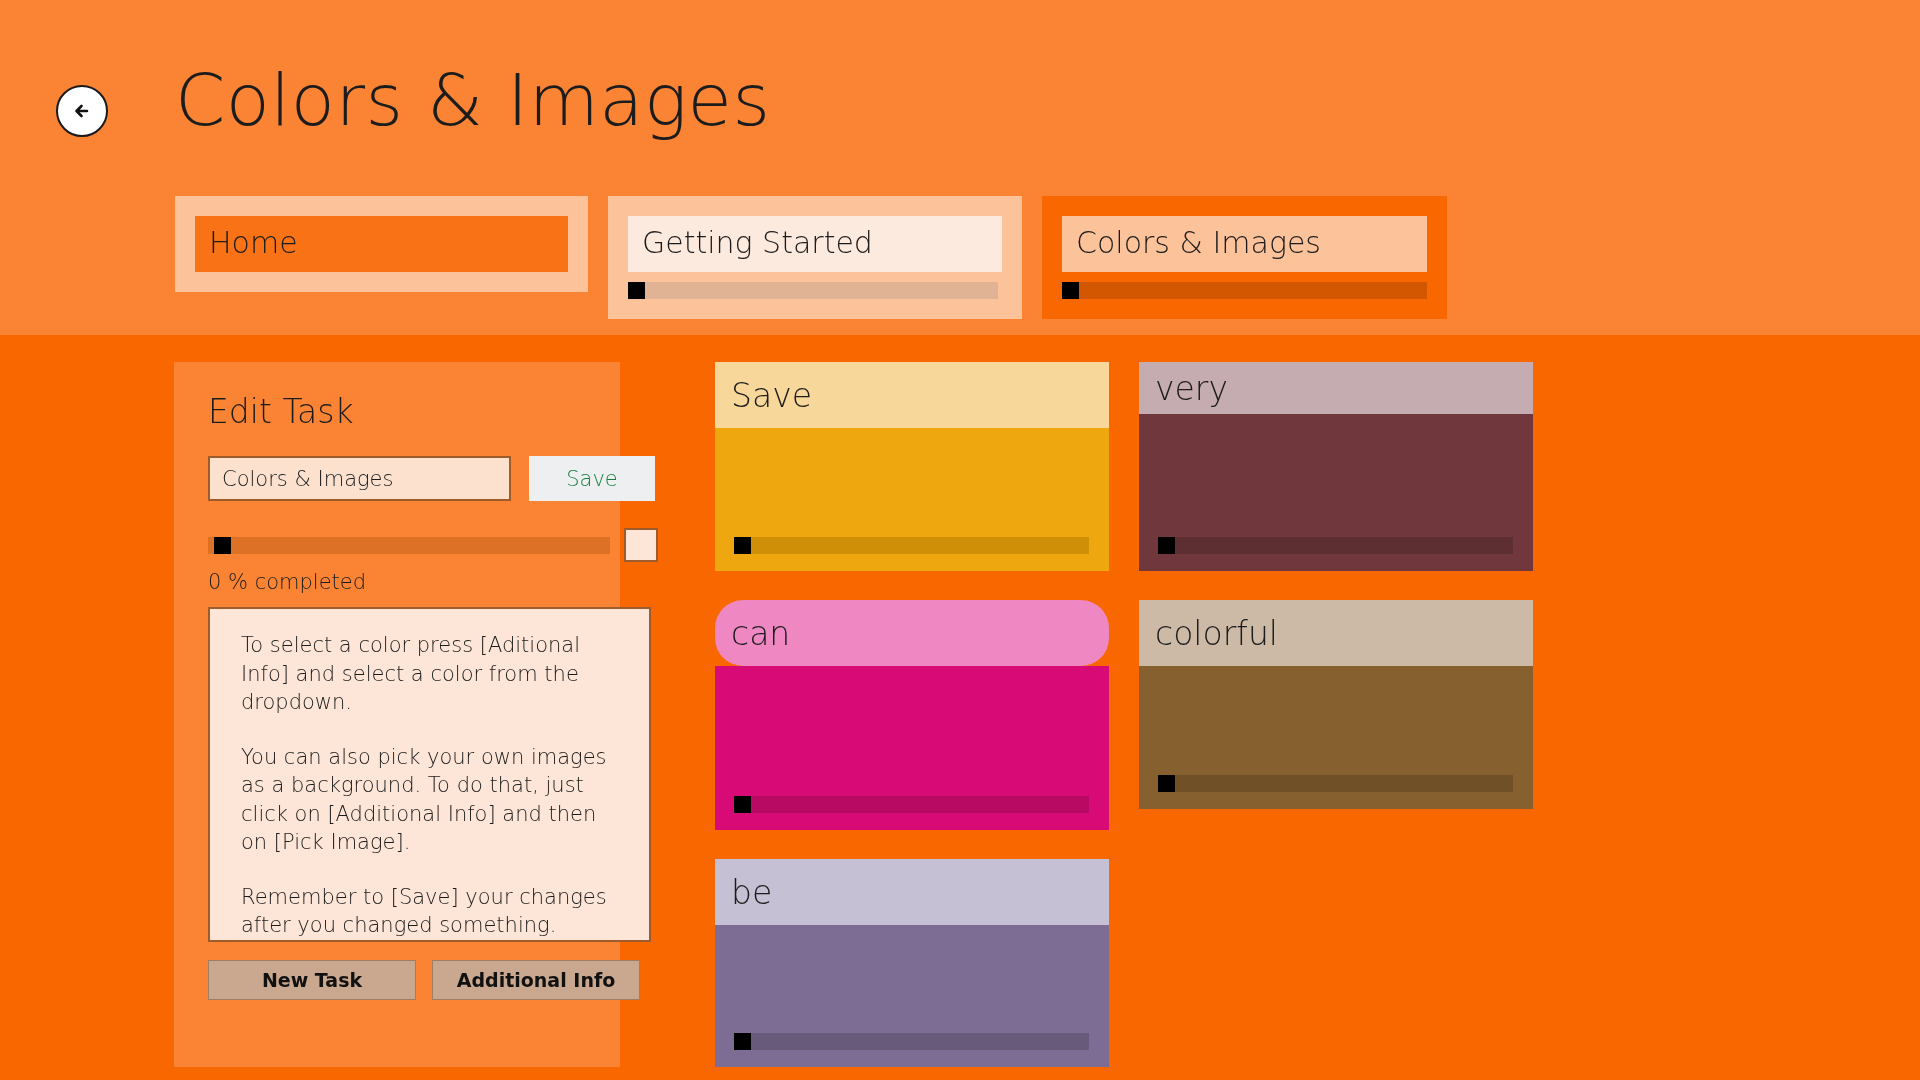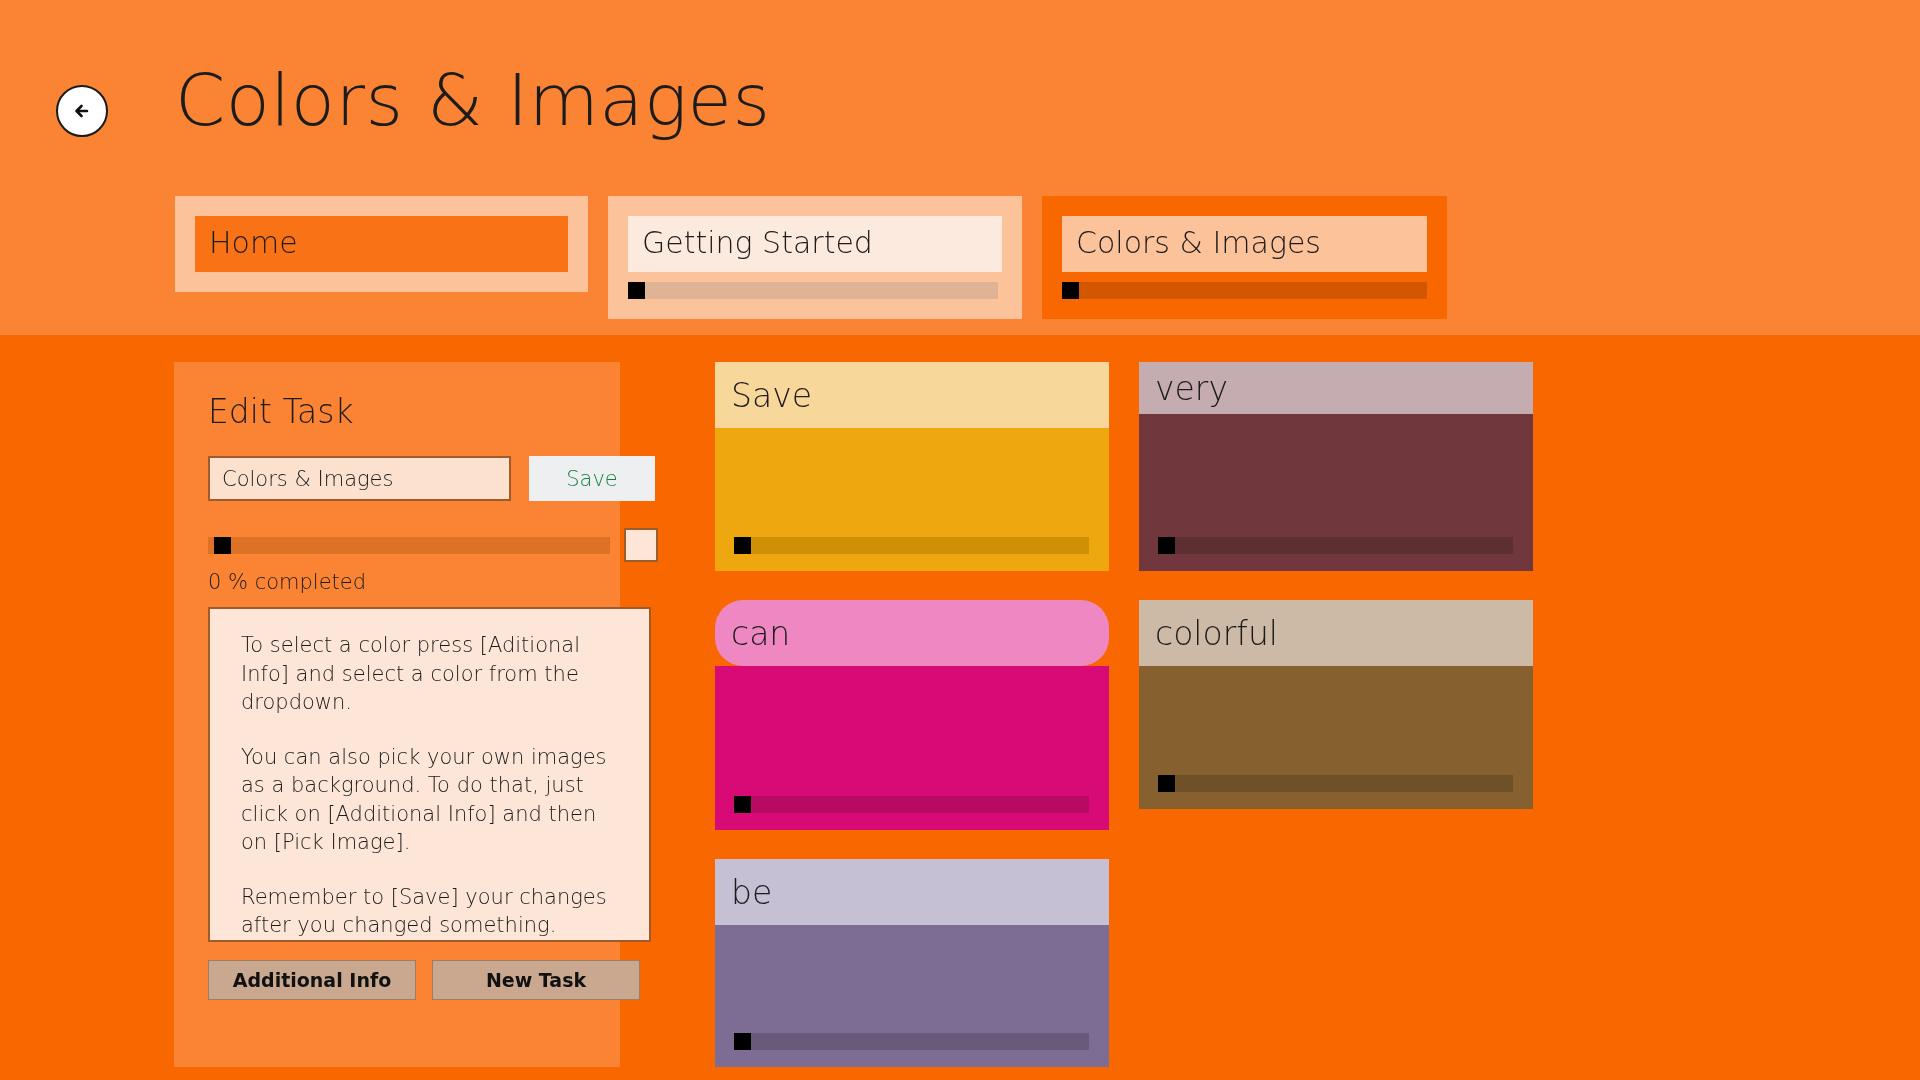--- a/index.html
+++ b/index.html
@@ -245,22 +245,22 @@
 
       <div class="pct-label">0 % completed</div>
 
       <div class="info-box">
         <p>To select a color press [Aditional Info] and select a color from the dropdown.</p>
         <p>You can also pick your own images as a background. To do that, just click on [Additional Info] and then on [Pick Image].</p>
         <p>Remember to [Save] your changes after you changed something.</p>
       </div>
 
       <div class="btn-row">
+        <button class="panel-btn">New Task</button>
         <button class="panel-btn">Additional Info</button>
-        <button class="panel-btn">New Task</button>
       </div>
 
     </div>
 
     <div class="tiles">
 
       <div class="tile" id="tile-0" style="left: 0px; top: 0px; width: 394px; height: 209px;">
         <div class="tile-head" style="height: 66px; background: rgb(248, 215, 154);">
           <span class="tile-label">Save</span>
         </div>

